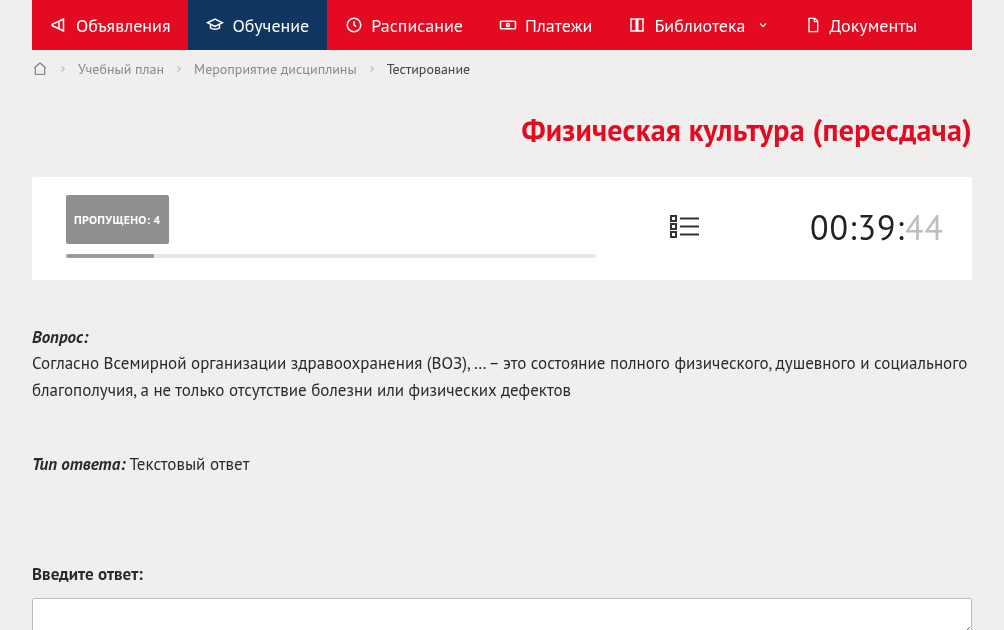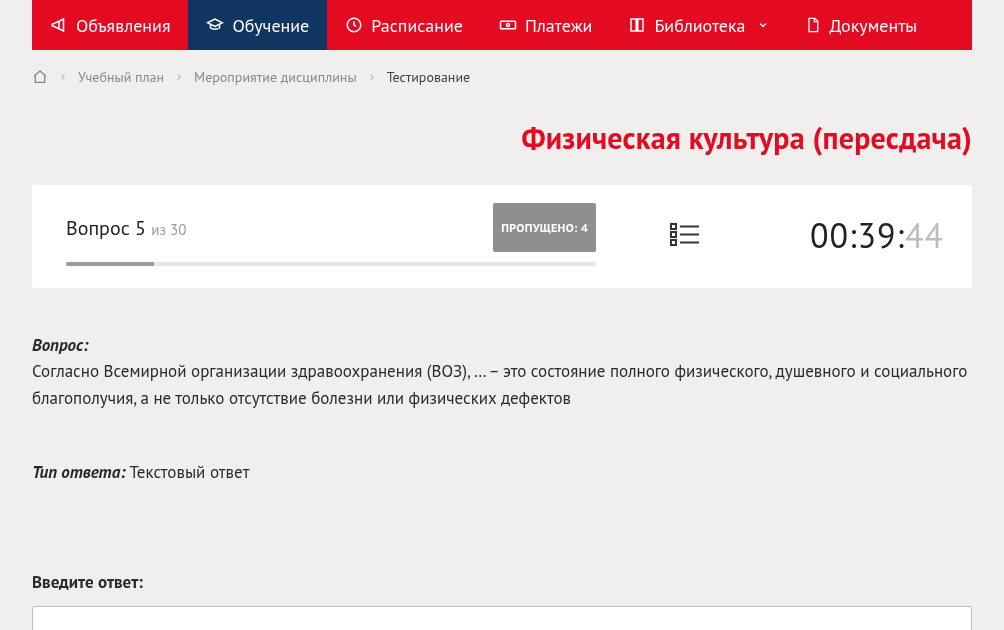--- a/index.html
+++ b/index.html
@@ -48,21 +48,21 @@
     background: #0f3560;
   }
   .nav-item .icon { display: inline-flex; }
   .nav-item .chev { margin-left: 4px; opacity: 0.9; }
 
   
   .breadcrumb {
     display: flex;
     align-items: center;
     gap: 10px;
-    padding: 18px 0 10px 0;
+    padding: 10px 0 10px 0;
     color: #8a8a8a;
     font-size: 14px;
   }
   .breadcrumb a { color: #8a8a8a; text-decoration: none; }
   .bc-sep { color: #bfbfbf; }
   .breadcrumb .current { color: #444; }
   .home-icon { color: #8a8a8a; display: inline-flex; }
 
   
   .title {
@@ -234,28 +234,20 @@
             </svg>
         </span>
         <span class="current">Тестирование</span>
       </div>
 
       <div class="title">Физическая культура (пересдача)</div>
 
       <div class="band">
         <div class="band-left">
           <div class="q-row">
-            <div class="q-label">
-              <span>Вопрос</span>
-              <span>5</span>
-              <span class="muted">
-                <span>из</span>
-                <span>30</span>
-              </span>
-            </div>
             <div class="badge">ПРОПУЩЕНО: 4</div>
           </div>
           <div class="progress">
             <div class="progress-fill"></div>
           </div>
         </div>
         <div class="band-mid">
           <span>
             <svg width="30" height="26" viewBox="0 0 30 26" fill="none" stroke="#333" stroke-width="2">
               <rect x="1" y="2" width="5" height="5"></rect>

